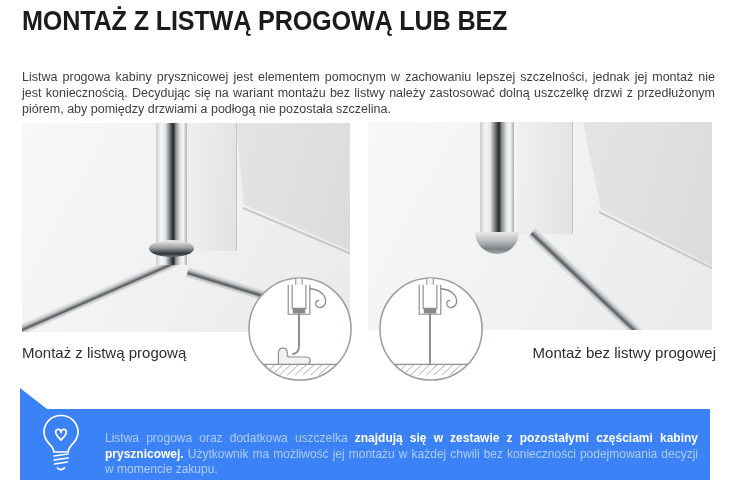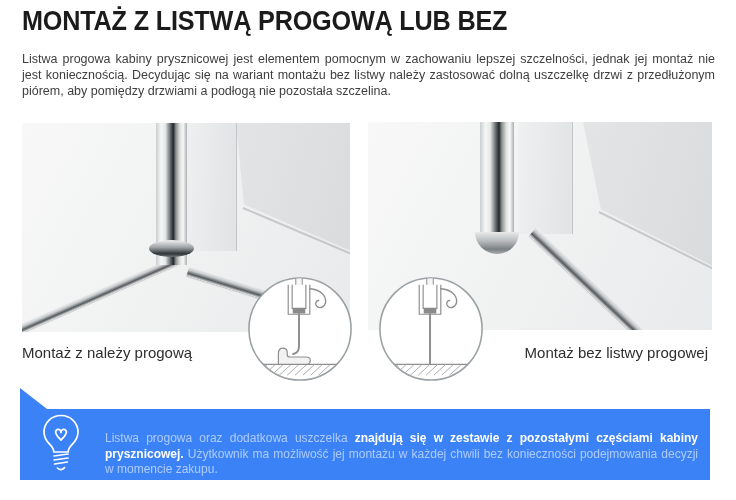--- a/index.html
+++ b/index.html
@@ -12,21 +12,21 @@
 
   
   .page-title {
     position: absolute; left: 22px; top: 5px; white-space: nowrap;
     font-size: 28px; font-weight: 700; color: #1b1b1b; letter-spacing: -0.2px;
   }
   .page-title .condense { display: inline-block; transform: scaleX(.9); transform-origin: left center; }
 
   
   .intro {
-    position: absolute; left: 22px; top: 51px; width: 693px;
+    position: absolute; left: 22px; top: 69px; width: 693px;
     font-size: 12.5px; line-height: 16px; color: #3e3e3e; text-align: justify;
   }
 
   
   .photo { position: absolute; overflow: hidden;
     background: linear-gradient(118deg, #f8f8f8 0%, #f1f2f2 45%, #e9eaeb 100%); }
   .photo-left  { left: 22px;  top: 123px; width: 328px; height: 209px; }
   .photo-right { left: 368px; top: 122px; width: 344px; height: 208px; }
 
   .photo .el { position: absolute; }
@@ -51,21 +51,21 @@
     background: linear-gradient(180deg,#f2f3f3 0%,#9ba0a3 45%,#31363a 80%,#6d7376 100%);
   }
   .post-cap {
     border-radius: 0 0 22px 22px;
     background: linear-gradient(180deg,#e9eaea 0%,#b9bdbf 40%,#7a8083 78%,#a7abad 100%);
   }
 
   
   .caption { position: absolute; top: 344px; font-size: 15px; color: #2e2e2e; }
   .caption-left  { left: 22px; }
-  .caption-right { right: 28px; text-align: right; margin-left: 36px; }
+  .caption-right { right: 20px; text-align: right; margin-left: 36px; }
 
   
   .cross-circle { position: absolute; width: 108px; height: 108px; }
   .circle-left  { left: 246px; top: 275px; }
   .circle-right { left: 377px; top: 275px; }
 
   
   .note-banner {
     position: absolute; left: 20px; top: 388px; width: 690px; height: 92px;
     background: #3b82f6;
@@ -100,21 +100,21 @@
 
   <div class="photo photo-right">
     <div class="el wall"></div>
     <div class="el skirt" style="left:231px; top:89px; width:127px; transform:rotate(26.4deg);"></div>
     <div class="el glass" style="left:150px; top:0; width:55px; height:112px;"></div>
     <div class="el chrome-bar" style="left:165px; top:104px; width:164px; height:11px; transform:rotate(43.4deg);"></div>
     <div class="el chrome-post" style="left:112px; top:0; width:34px; height:126px; border-radius:0 0 14px 14px;"></div>
     <div class="el post-cap" style="left:107px; top:110px; width:44px; height:22px;"></div>
   </div>
 
-  <div class="caption caption-left">Montaż z należy progową</div>
+  <div class="caption caption-left">Montaż z listwą progową</div>
   <div class="caption caption-right">Montaż bez listwy progowej</div>
 
   <svg class="cross-circle circle-left" viewBox="0 0 110 110">
     <defs>
       <clipPath id="clipL">
           <circle cx="55" cy="55" r="51.5"></circle>
         </clipPath>
     </defs>
     <circle cx="55" cy="55" r="52" fill="#ffffff" stroke="#9aa0a3" stroke-width="1.6"></circle>
     <g clip-path="url(#clipL)" stroke="#8e8e8e" fill="none" stroke-width="1.2">

